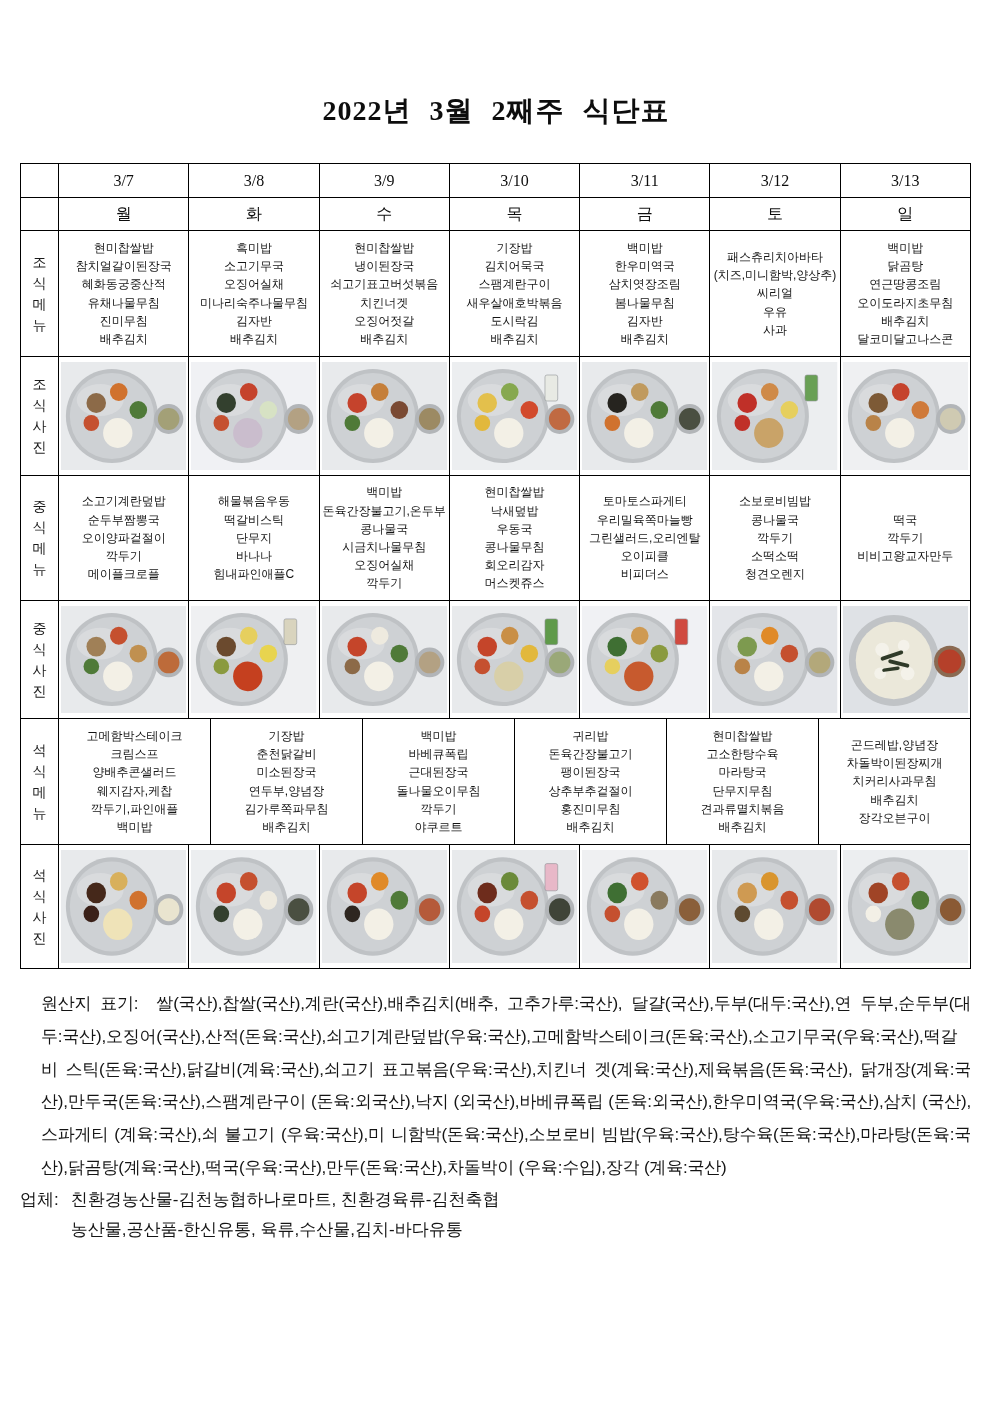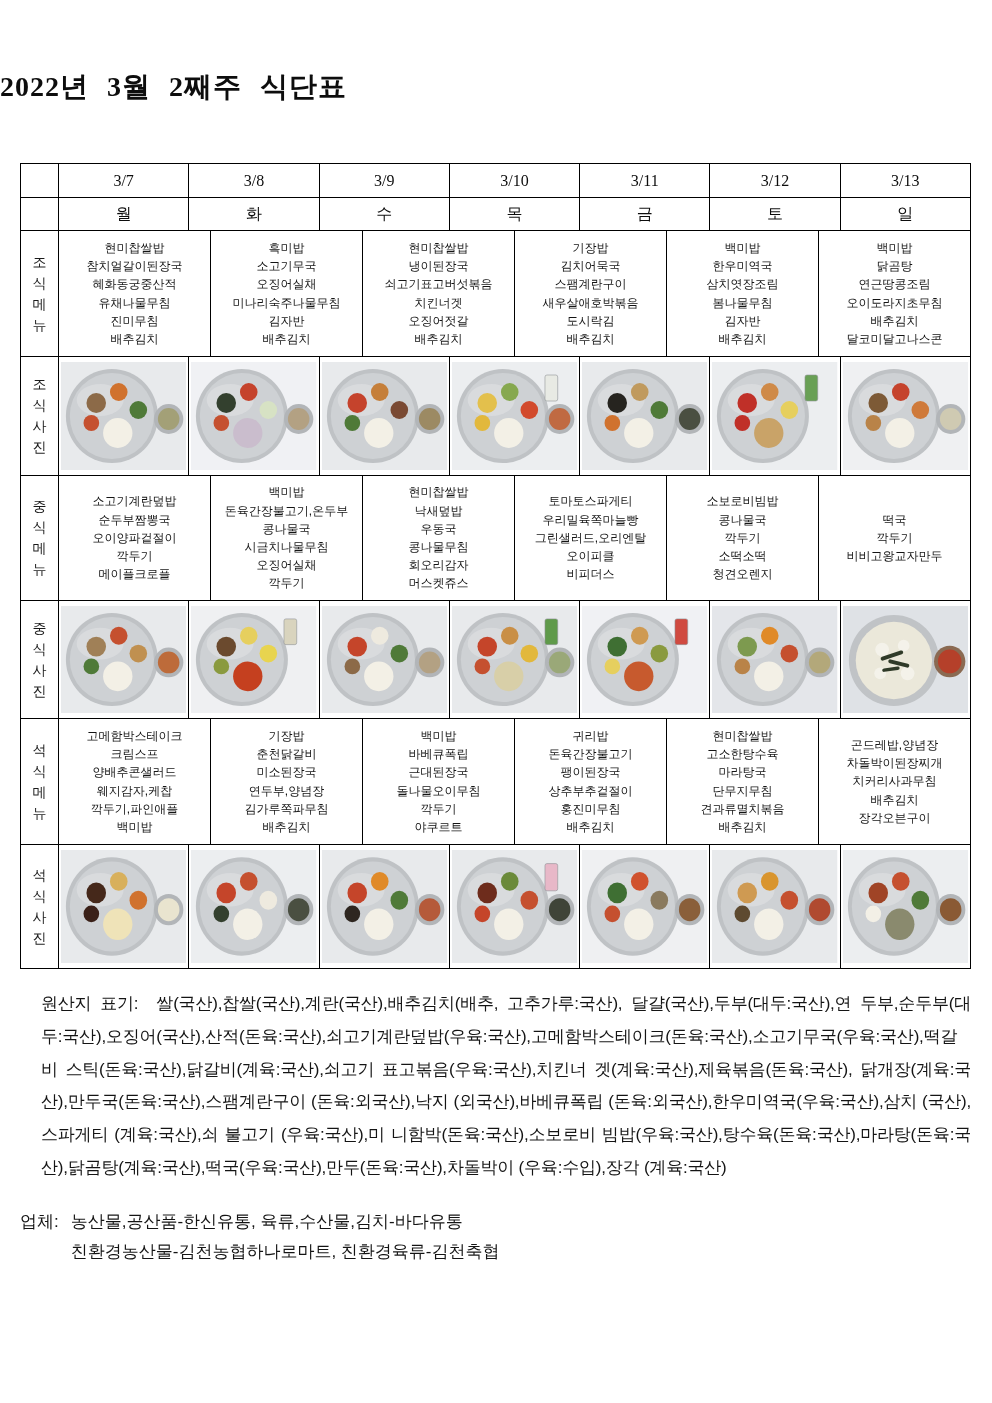--- a/index.html
+++ b/index.html
@@ -2,22 +2,22 @@
 <html><head>
 <meta charset="utf-8">
 <style>
   html,body{margin:0;padding:0;}
   body{
     width:992px;height:1403px;background:#ffffff;color:#111;
     font-family:"Liberation Sans","DejaVu Sans",sans-serif;
     position:relative;overflow:hidden;
   }
   .title{
-    position:absolute;left:0;top:68px;width:100%;
-    text-align:left;
+    position:absolute;left:0;top:92px;width:100%;
+    text-align:center;
     font-family:"Liberation Serif","DejaVu Serif",serif;
     font-size:28px;font-weight:600;letter-spacing:1px;word-spacing:10px;color:#0d0d0d;
   }
   .menu-table{
     position:absolute;left:20px;top:163px;width:951px;
     border-top:1.5px solid #000;border-left:1.5px solid #000;
     box-sizing:border-box;background:#fff;
   }
   .trow{display:flex;width:100%;}
   .cell{
@@ -41,21 +41,21 @@
   }
   .menu-item{width:100%;}
   .day-cell.photo{padding:5px 2px;}
   .day-cell.photo svg{display:block;width:100%;height:100%;}
   .footer{
     position:absolute;left:20px;width:951px;top:988px;
     font-size:17px;color:#141414;
   }
   .origin{line-height:1.93;word-break:break-all;letter-spacing:-0.2px;text-align:justify;margin-left:21px;}
   .origin .olabel{padding-right:18px;}
-  .vendor{display:flex;margin-top:22px;line-height:1.75;}
+  .vendor{display:flex;line-height:1.75;}
   .vendor .vlabel{flex:0 0 auto;padding-right:12px;}
   .vendor .vlines{flex:1;}
 </style>
 </head>
 <body>
 
 <div class="title">2022년  3월  2째주  식단표</div>
 
 <div class="menu-table">
     <div class="trow r-date" style="height: 34px;">
@@ -119,20 +119,27 @@
       </div>
       <div class="cell day-cell menu">
         <div class="menu-item">백미밥</div>
         <div class="menu-item">한우미역국</div>
         <div class="menu-item">삼치엿장조림</div>
         <div class="menu-item">봄나물무침</div>
         <div class="menu-item">김자반</div>
         <div class="menu-item">배추김치</div>
       </div>
       <div class="cell day-cell menu">
+        <div class="menu-item">패스츄리치아바타</div>
+        <div class="menu-item">(치즈,미니함박,양상추)</div>
+        <div class="menu-item">씨리얼</div>
+        <div class="menu-item">우유</div>
+        <div class="menu-item">사과</div>
+      </div>
+      <div class="cell day-cell menu">
         <div class="menu-item">백미밥</div>
         <div class="menu-item">닭곰탕</div>
         <div class="menu-item">연근땅콩조림</div>
         <div class="menu-item">오이도라지초무침</div>
         <div class="menu-item">배추김치</div>
         <div class="menu-item">달코미달고나스콘</div>
       </div>
     </div>
     <div class="trow r-photo" style="height: 119px;">
       <div class="cell label-cell">
@@ -253,20 +260,27 @@
         <div>식</div>
         <div>메</div>
         <div>뉴</div>
       </div>
       <div class="cell day-cell menu">
         <div class="menu-item">소고기계란덮밥</div>
         <div class="menu-item">순두부짬뽕국</div>
         <div class="menu-item">오이양파겉절이</div>
         <div class="menu-item">깍두기</div>
         <div class="menu-item">메이플크로플</div>
+      </div>
+      <div class="cell day-cell menu">
+        <div class="menu-item">해물볶음우동</div>
+        <div class="menu-item">떡갈비스틱</div>
+        <div class="menu-item">단무지</div>
+        <div class="menu-item">바나나</div>
+        <div class="menu-item">힘내파인애플C</div>
       </div>
       <div class="cell day-cell menu">
         <div class="menu-item">백미밥</div>
         <div class="menu-item">돈육간장불고기,온두부</div>
         <div class="menu-item">콩나물국</div>
         <div class="menu-item">시금치나물무침</div>
         <div class="menu-item">오징어실채</div>
         <div class="menu-item">깍두기</div>
       </div>
       <div class="cell day-cell menu">
@@ -581,17 +595,17 @@
     </div>
   </div>
 
 <div class="footer">
   <div class="origin">
     <span class="olabel">원산지 표기:</span><span>쌀(국산),찹쌀(국산),계란(국산),배추김치(배추, 고추가루:국산), 달걀(국산),두부(대두:국산),연 두부,순두부(대두:국산),오징어(국산),산적(돈육:국산),쇠고기계란덮밥(우육:국산),고메함박스테이크(돈육:국산),소고기무국(우육:국산),떡갈비 스틱(돈육:국산),닭갈비(계육:국산),쇠고기 표고볶음(우육:국산),치킨너 겟(계육:국산),제육볶음(돈육:국산), 닭개장(계육:국산),만두국(돈육:국산),스팸계란구이 (돈육:외국산),낙지 (외국산),바베큐폭립 (돈육:외국산),한우미역국(우육:국산),삼치 (국산),스파게티 (계육:국산),쇠 불고기 (우육:국산),미 니함박(돈육:국산),소보로비 빔밥(우육:국산),탕수육(돈육:국산),마라탕(돈육:국산),닭곰탕(계육:국산),떡국(우육:국산),만두(돈육:국산),차돌박이 (우육:수입),장각 (계육:국산)</span>
   </div>
   <div class="vendor">
     <span class="vlabel">업체:</span>
     <div class="vlines">
+      <div>친환경농산물-김천농협하나로마트,  친환경육류-김천축협</div>
       <div>농산물,공산품-한신유통,  육류,수산물,김치-바다유통</div>
-      <div>친환경농산물-김천농협하나로마트,  친환경육류-김천축협</div>
     </div>
   </div>
 </div>
 
 </body></html>

